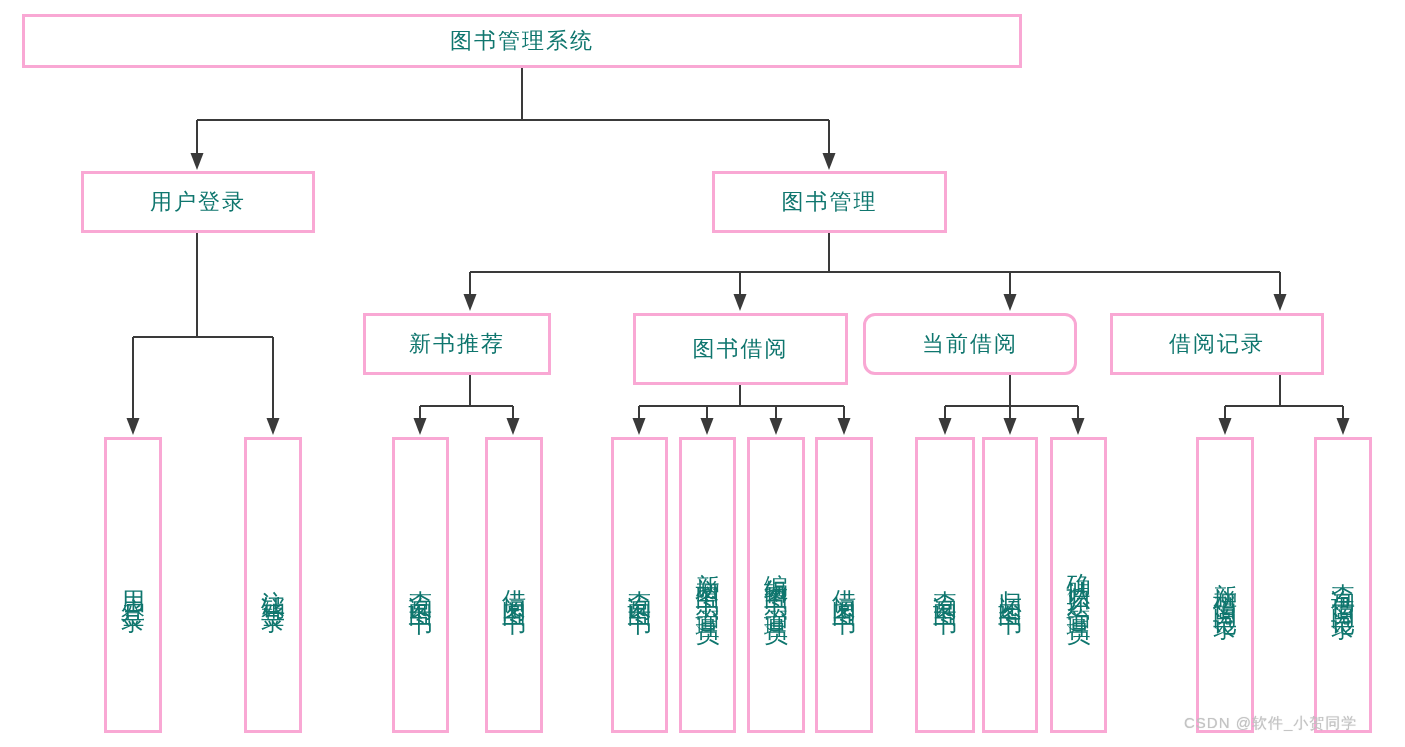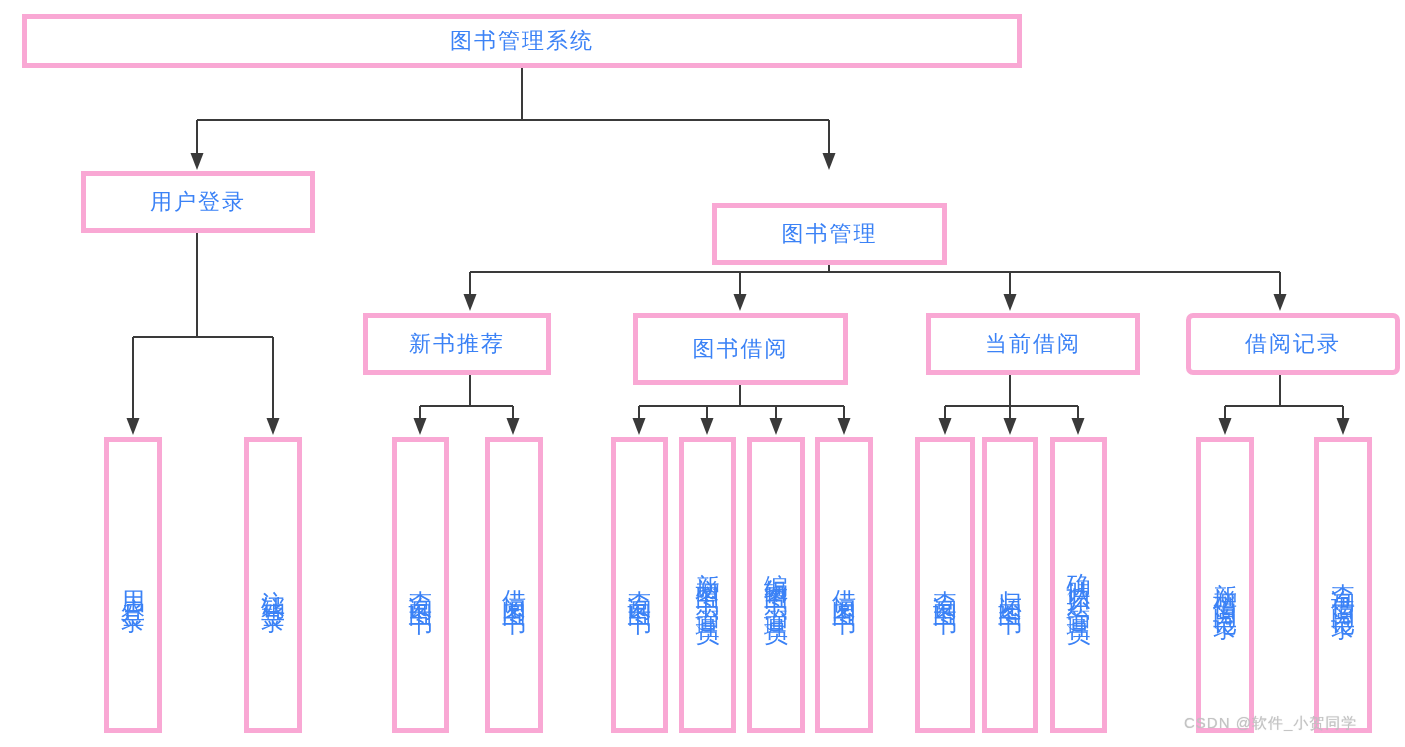--- a/index.html
+++ b/index.html
@@ -12,26 +12,26 @@
     overflow: hidden;
   }
   svg.connectors {
     position: absolute;
     left: 0; top: 0;
     width: 1405px; height: 747px;
   }
   .box {
     position: absolute;
     box-sizing: border-box;
-    border: 5px solid #f9a8d4;
+    border: 3px solid #f9a8d4;
     background: #ffffff;
     display: flex;
     align-items: center;
     justify-content: center;
-    color: #3b82f6;
+    color: #0f766e;
   }
   .h-label {
     font-size: 22px;
     letter-spacing: 2px;
     white-space: nowrap;
   }
   .v-label {
     writing-mode: vertical-rl;
     text-orientation: mixed;
     font-size: 24px;
@@ -113,34 +113,34 @@
     </g>
   </svg>
 
   <div class="box" style="left:22px; top:14px; width:1000px; height:54px;">
     <span class="h-label">图书管理系统</span>
   </div>
 
   <div class="box" style="left:81px; top:171px; width:234px; height:62px;">
     <span class="h-label">用户登录</span>
   </div>
-  <div class="box" style="left:712px; top:171px; width:235px; height:62px;margin-top:32px;">
+  <div class="box" style="left:712px; top:171px; width:235px; height:62px;">
     <span class="h-label">图书管理</span>
   </div>
 
   <div class="box" style="left:363px; top:313px; width:188px; height:62px;">
     <span class="h-label">新书推荐</span>
   </div>
   <div class="box" style="left:633px; top:313px; width:215px; height:72px;">
     <span class="h-label">图书借阅</span>
   </div>
-  <div class="box" style="left:926px; top:313px; width:214px; height:62px;">
+  <div class="box" style="left:863px; top:313px; width:214px; height:62px;border-radius:12px;">
     <span class="h-label">当前借阅</span>
   </div>
-  <div class="box" style="left:1186px; top:313px; width:214px; height:62px;border-radius:7px;">
+  <div class="box" style="left:1110px; top:313px; width:214px; height:62px;">
     <span class="h-label">借阅记录</span>
   </div>
 
   <div class="box" style="left:104px; top:437px; width:58px; height:296px;">
     <span class="v-label">用户登录</span>
   </div>
   <div class="box" style="left:244px; top:437px; width:58px; height:296px;">
     <span class="v-label">注销登录</span>
   </div>
 

